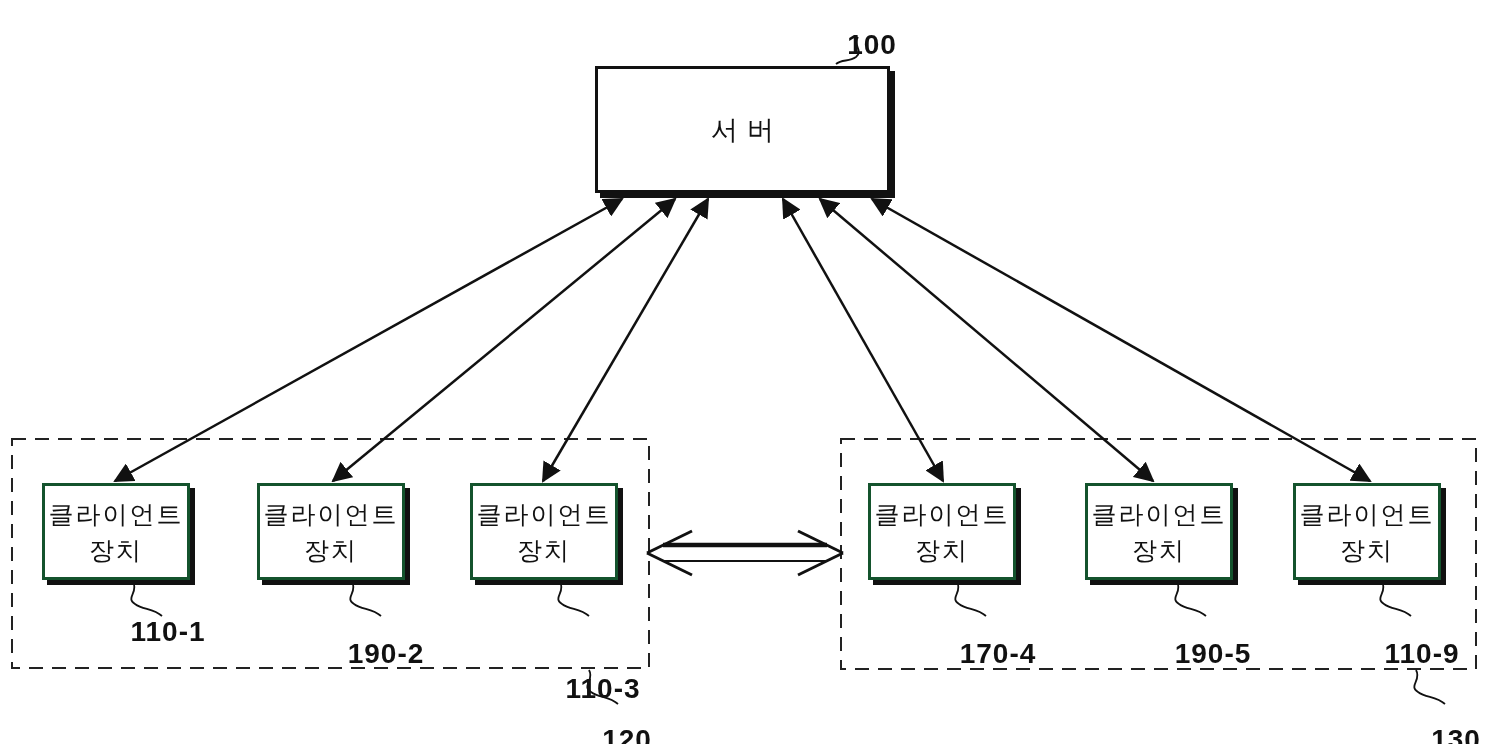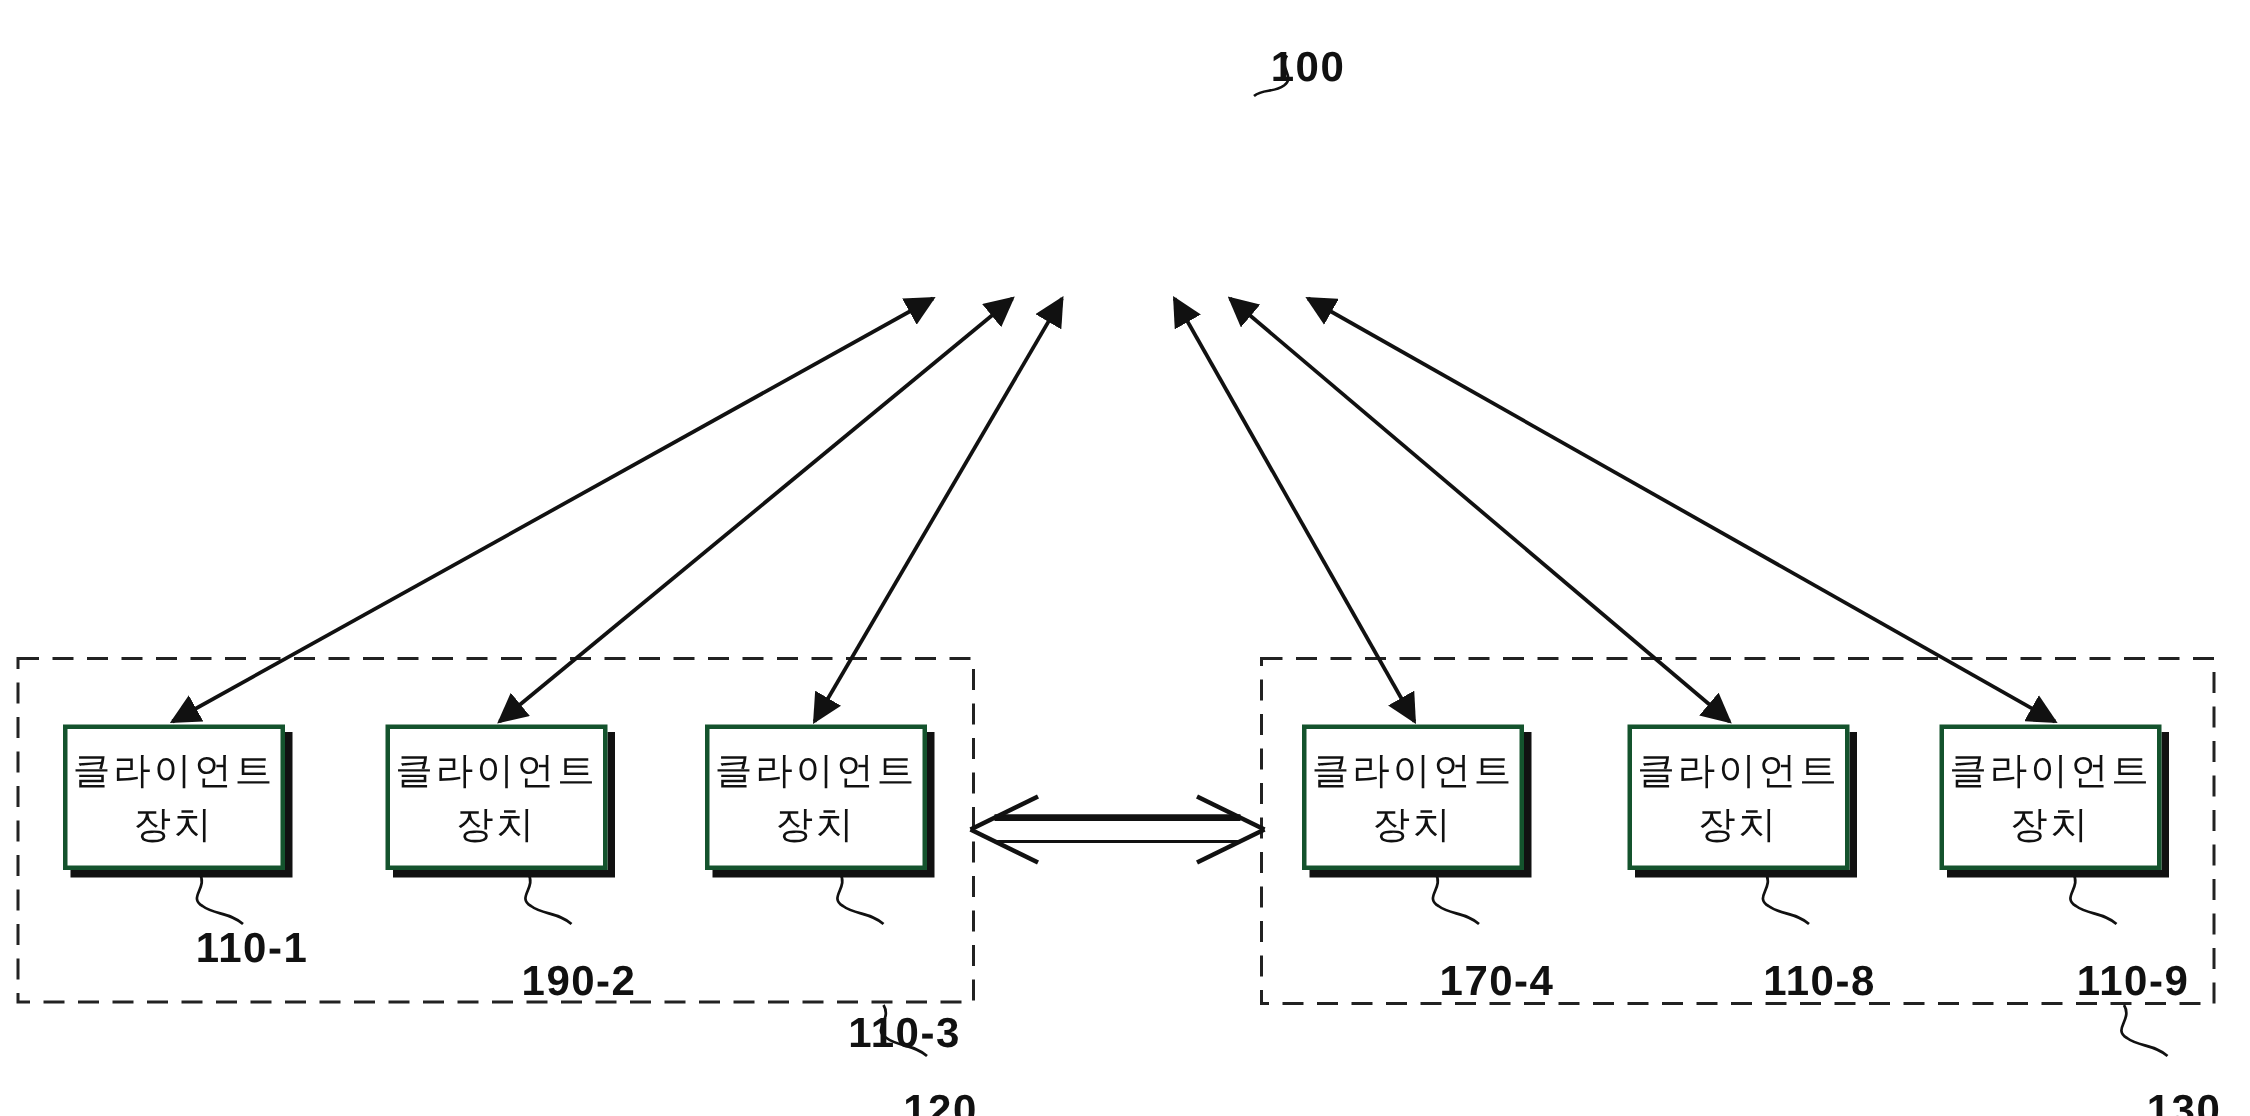--- a/index.html
+++ b/index.html
@@ -66,20 +66,23 @@
       <path d="M352,582  c6,10 -8,16 2,22 c8,6 18,4 27,12"></path>
       <path d="M560,582  c6,10 -8,16 2,22 c8,6 18,4 27,12"></path>
       <path d="M957,582  c6,10 -8,16 2,22 c8,6 18,4 27,12"></path>
       <path d="M1177,582 c6,10 -8,16 2,22 c8,6 18,4 27,12"></path>
       <path d="M1382,582 c6,10 -8,16 2,22 c8,6 18,4 27,12"></path>
       <path d="M589,670  c6,10 -8,16 2,22 c8,6 18,4 27,12"></path>
       <path d="M1416,670 c6,10 -8,16 2,22 c8,6 18,4 27,12"></path>
     </g>
   </svg>
 
+  <div class="server-box">
+    <span>서버</span>
+  </div>
   <div class="ref-label" style="left:817px;top:4px;">100</div>
 
   <div class="client-box" style="left:42px;top:483px;">
     <div>클라이언트</div>
     <div>장치</div>
   </div>
   <div class="client-box" style="left:257px;top:483px;">
     <div>클라이언트</div>
     <div>장치</div>
   </div>
@@ -98,19 +101,19 @@
   </div>
   <div class="client-box" style="left:1293px;top:483px;">
     <div>클라이언트</div>
     <div>장치</div>
   </div>
 
   <div class="ref-label" style="left:113px;top:591px;">110-1</div>
   <div class="ref-label" style="left:331px;top:613px;">190-2</div>
   <div class="ref-label" style="left:548px;top:648px;">110-3</div>
   <div class="ref-label" style="left:943px;top:613px;">170-4</div>
-  <div class="ref-label" style="left:1158px;top:613px;">110-8</div>
+  <div class="ref-label" style="left:1158px;top:613px;">190-5</div>
   <div class="ref-label" style="left:1367px;top:613px;">110-9</div>
 
   <div class="ref-label" style="left:572px;top:699px;">120</div>
   <div class="ref-label" style="left:1401px;top:699px;">130</div>
 
 </div>
 
 </body></html>

